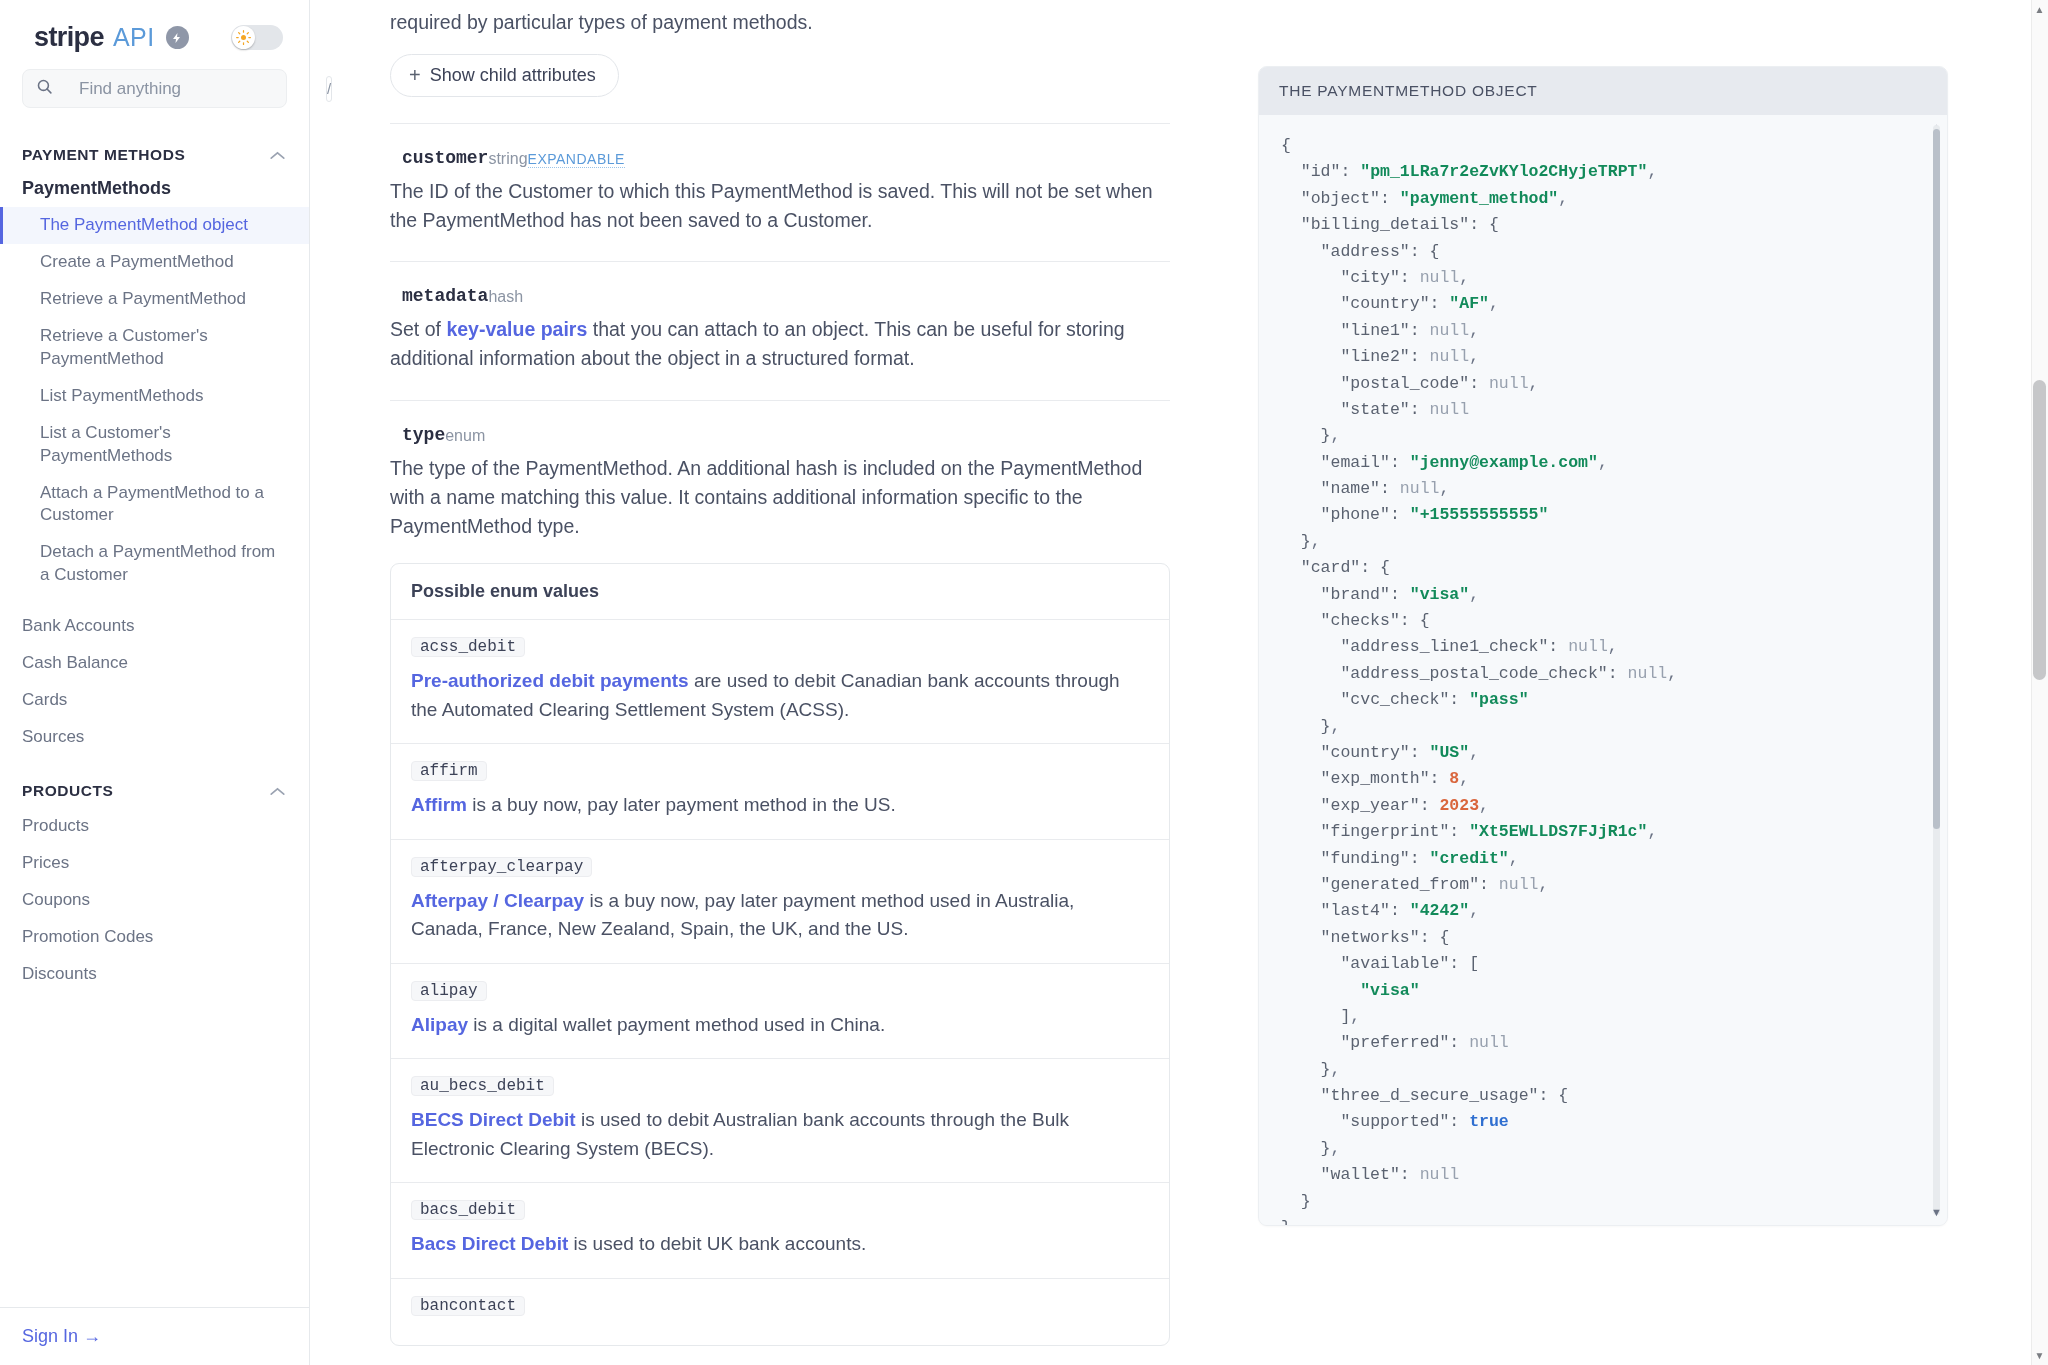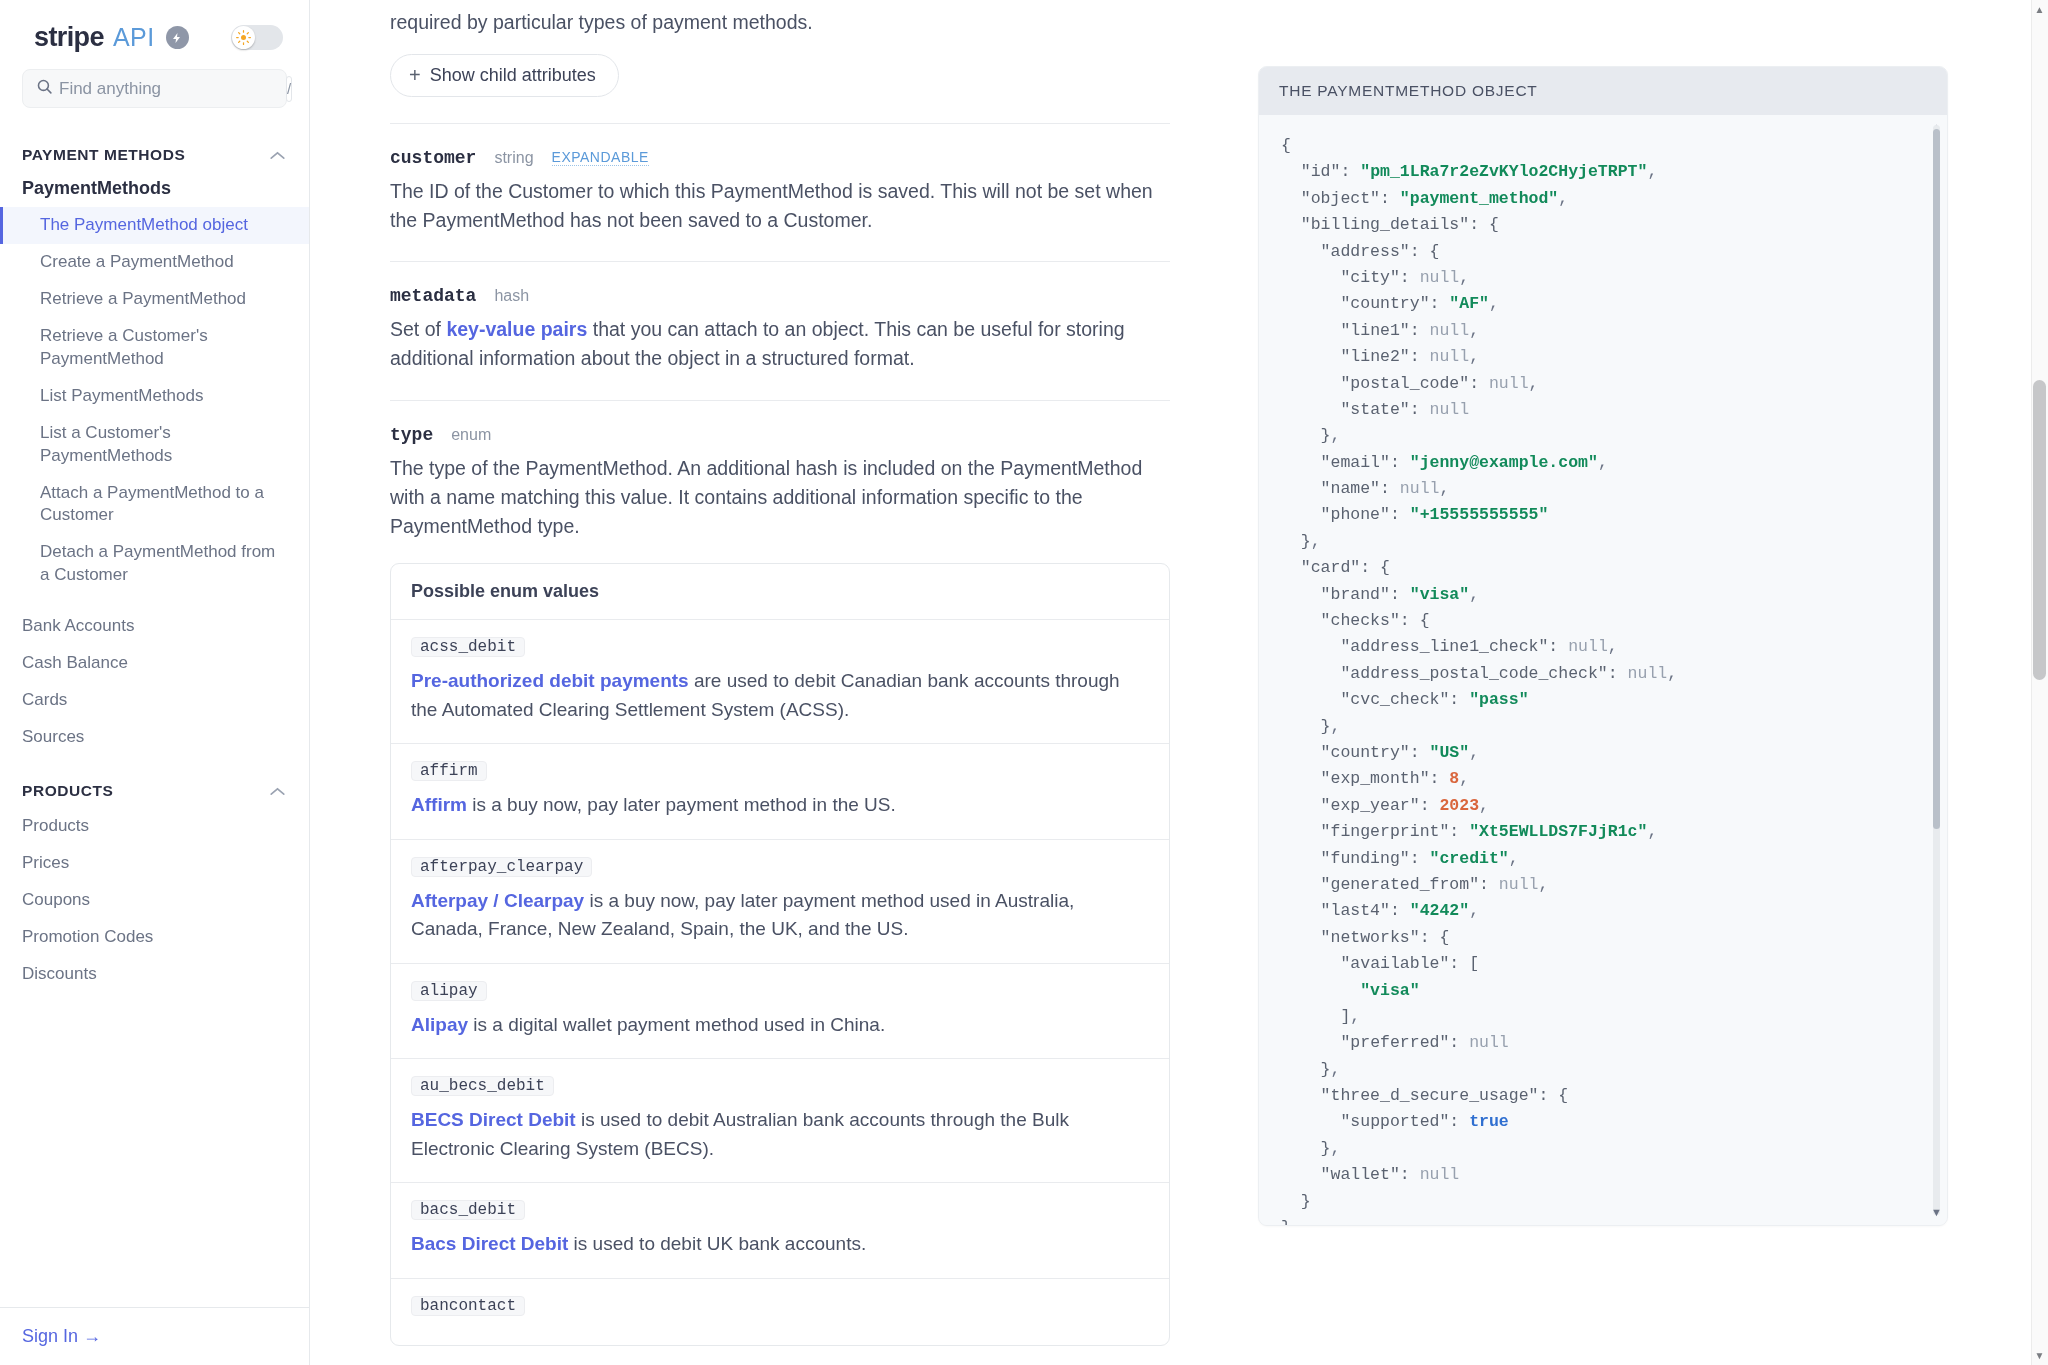--- a/index.html
+++ b/index.html
@@ -38,21 +38,21 @@
   }
   .theme-knob {
     position: absolute; left: 1px; top: 1px;
     width: 23px; height: 23px; border-radius: 50%;
     background: #fff; box-shadow: 0 1px 2px rgba(0,0,0,.25);
     display: flex; align-items: center; justify-content: center;
   }
 
   .search-wrap { padding: 6px 22px 4px 22px; }
   .search-box {
-    display: flex; align-items: center; gap: 6px;
+    display: flex; align-items: center; gap: 26px;
     height: 39px; border-radius: 8px;
     background: #f7f8f9; border: 1px solid #eceef0;
     padding: 0 8px 0 13px;
   }
   .search-box .magnifier { flex: 0 0 auto; }
   .search-input {
     flex: 1 1 auto; border: 0; outline: 0; background: transparent;
     font-family: "Liberation Sans", sans-serif;
     font-size: 17px; color: #3c4257;
   }
@@ -117,21 +117,21 @@
     background: #fff; cursor: pointer;
     padding: 10px 22px 10px 18px;
     font-family: "Liberation Sans", sans-serif;
     font-size: 18px; color: #3c4257;
   }
   .plus { font-size: 20px; color: #5a6270; line-height: 1; }
 
   .divider { height: 1px; background: #e9ebee; margin: 26px 0 0 0; }
 
   .attr { padding-top: 24px; }
-  .attr-head { display: flex; align-items: center; gap: 18px; margin-bottom: 9px; }
+  .attr-head { display: flex; align-items: flex-end; gap: 0; margin-bottom: 9px; margin-left: 12px; }
   .attr-name {
     font-family: "Liberation Mono", monospace;
     font-size: 18px; font-weight: 700; color: #2b2f42;
   }
   .attr-type { font-size: 16px; color: #8b94a3; }
   .attr-expandable {
     font-size: 14px; color: #5b9ad9; letter-spacing: 0.5px;
     border-bottom: 1px dotted #9cc4e8; cursor: pointer;
   }
   .attr-desc { font-size: 19.5px; line-height: 1.5; color: #4a5164; }

